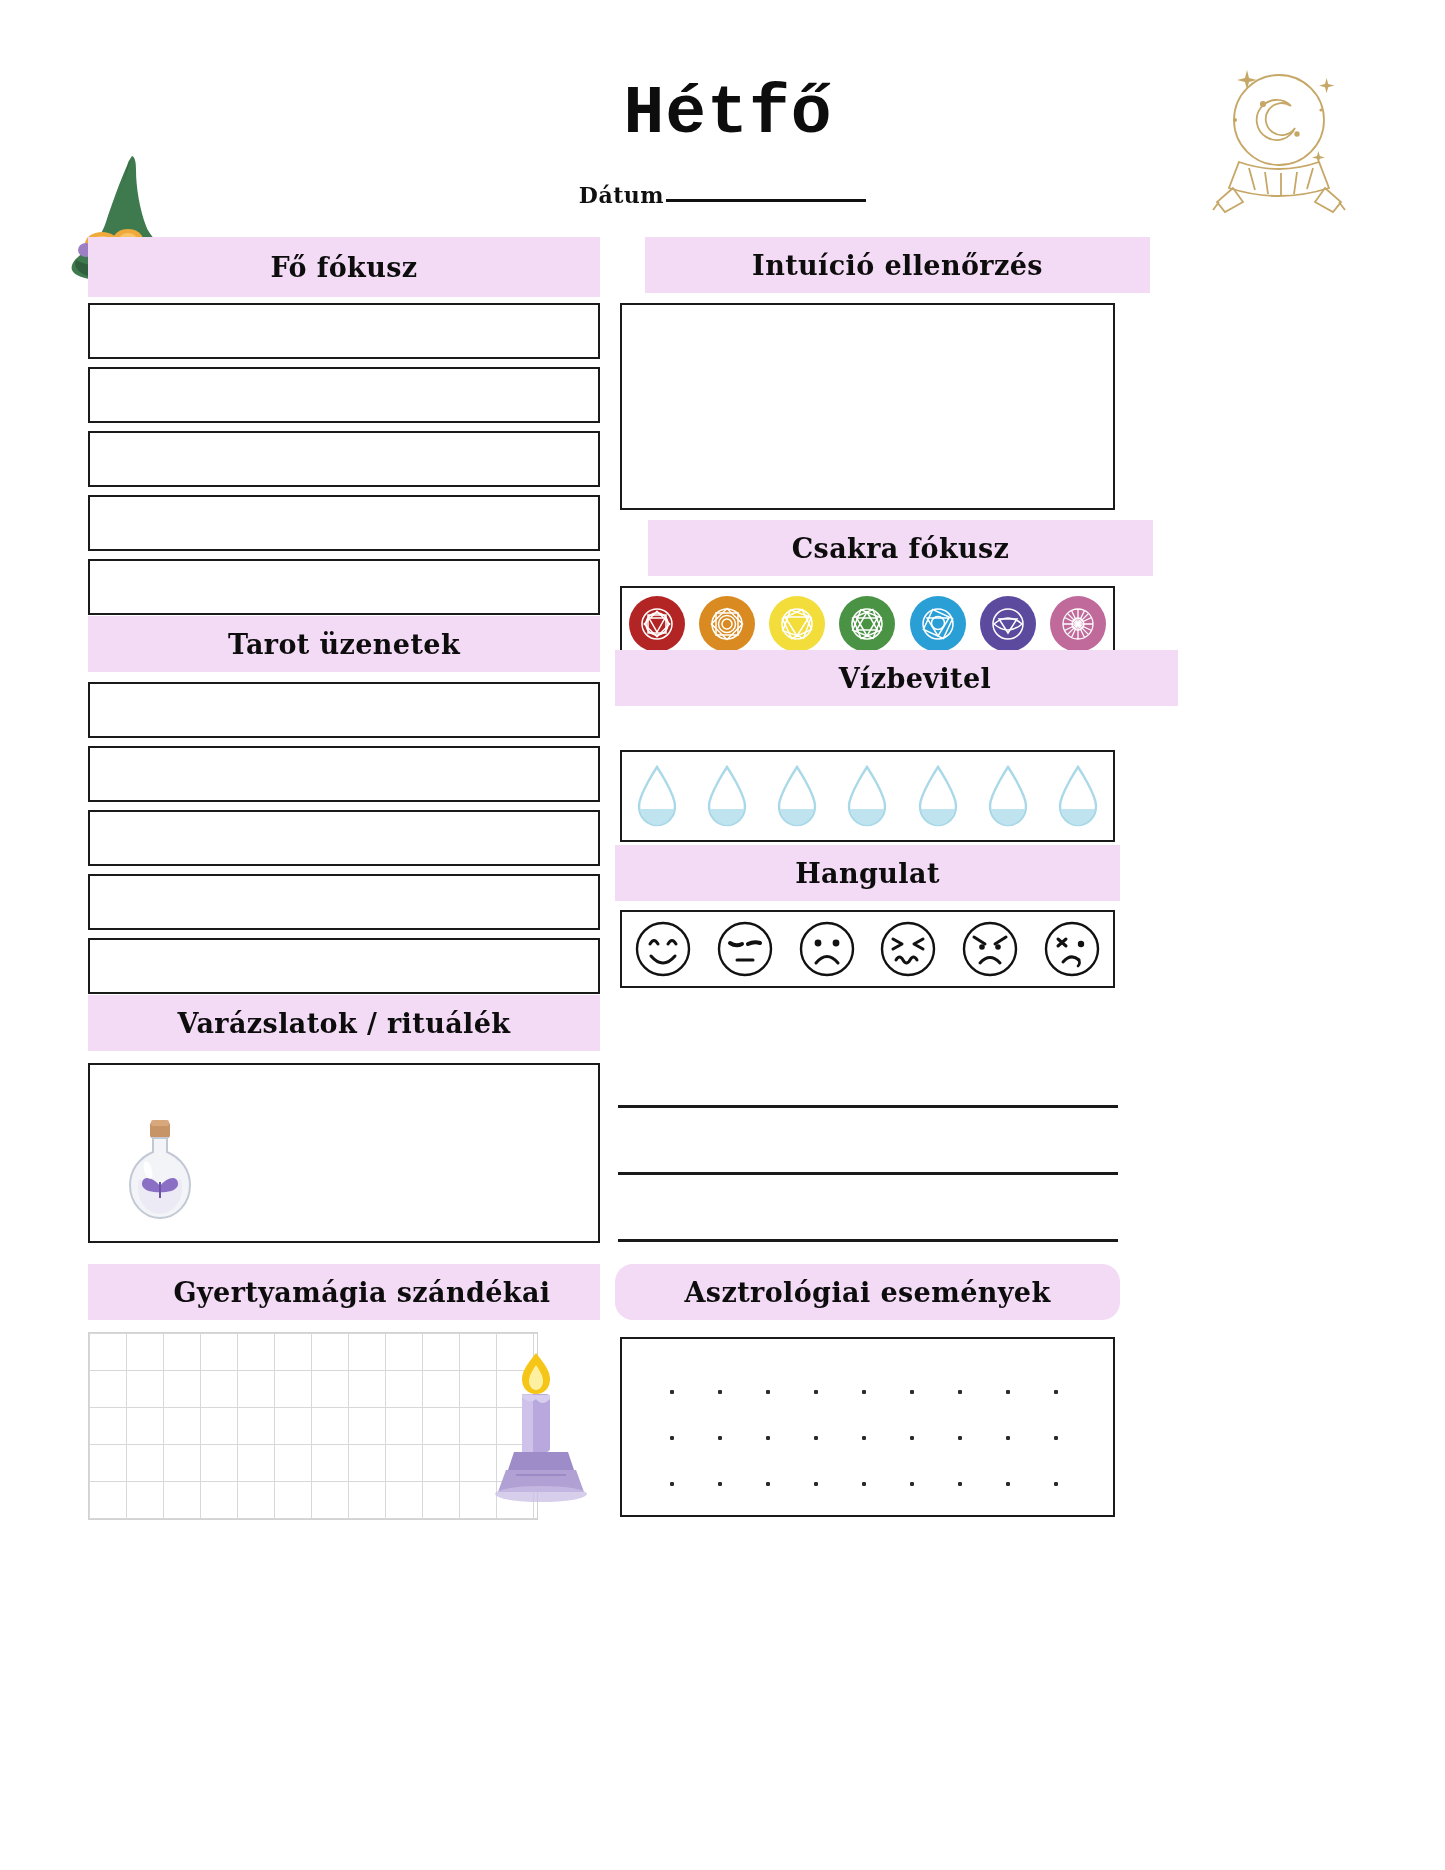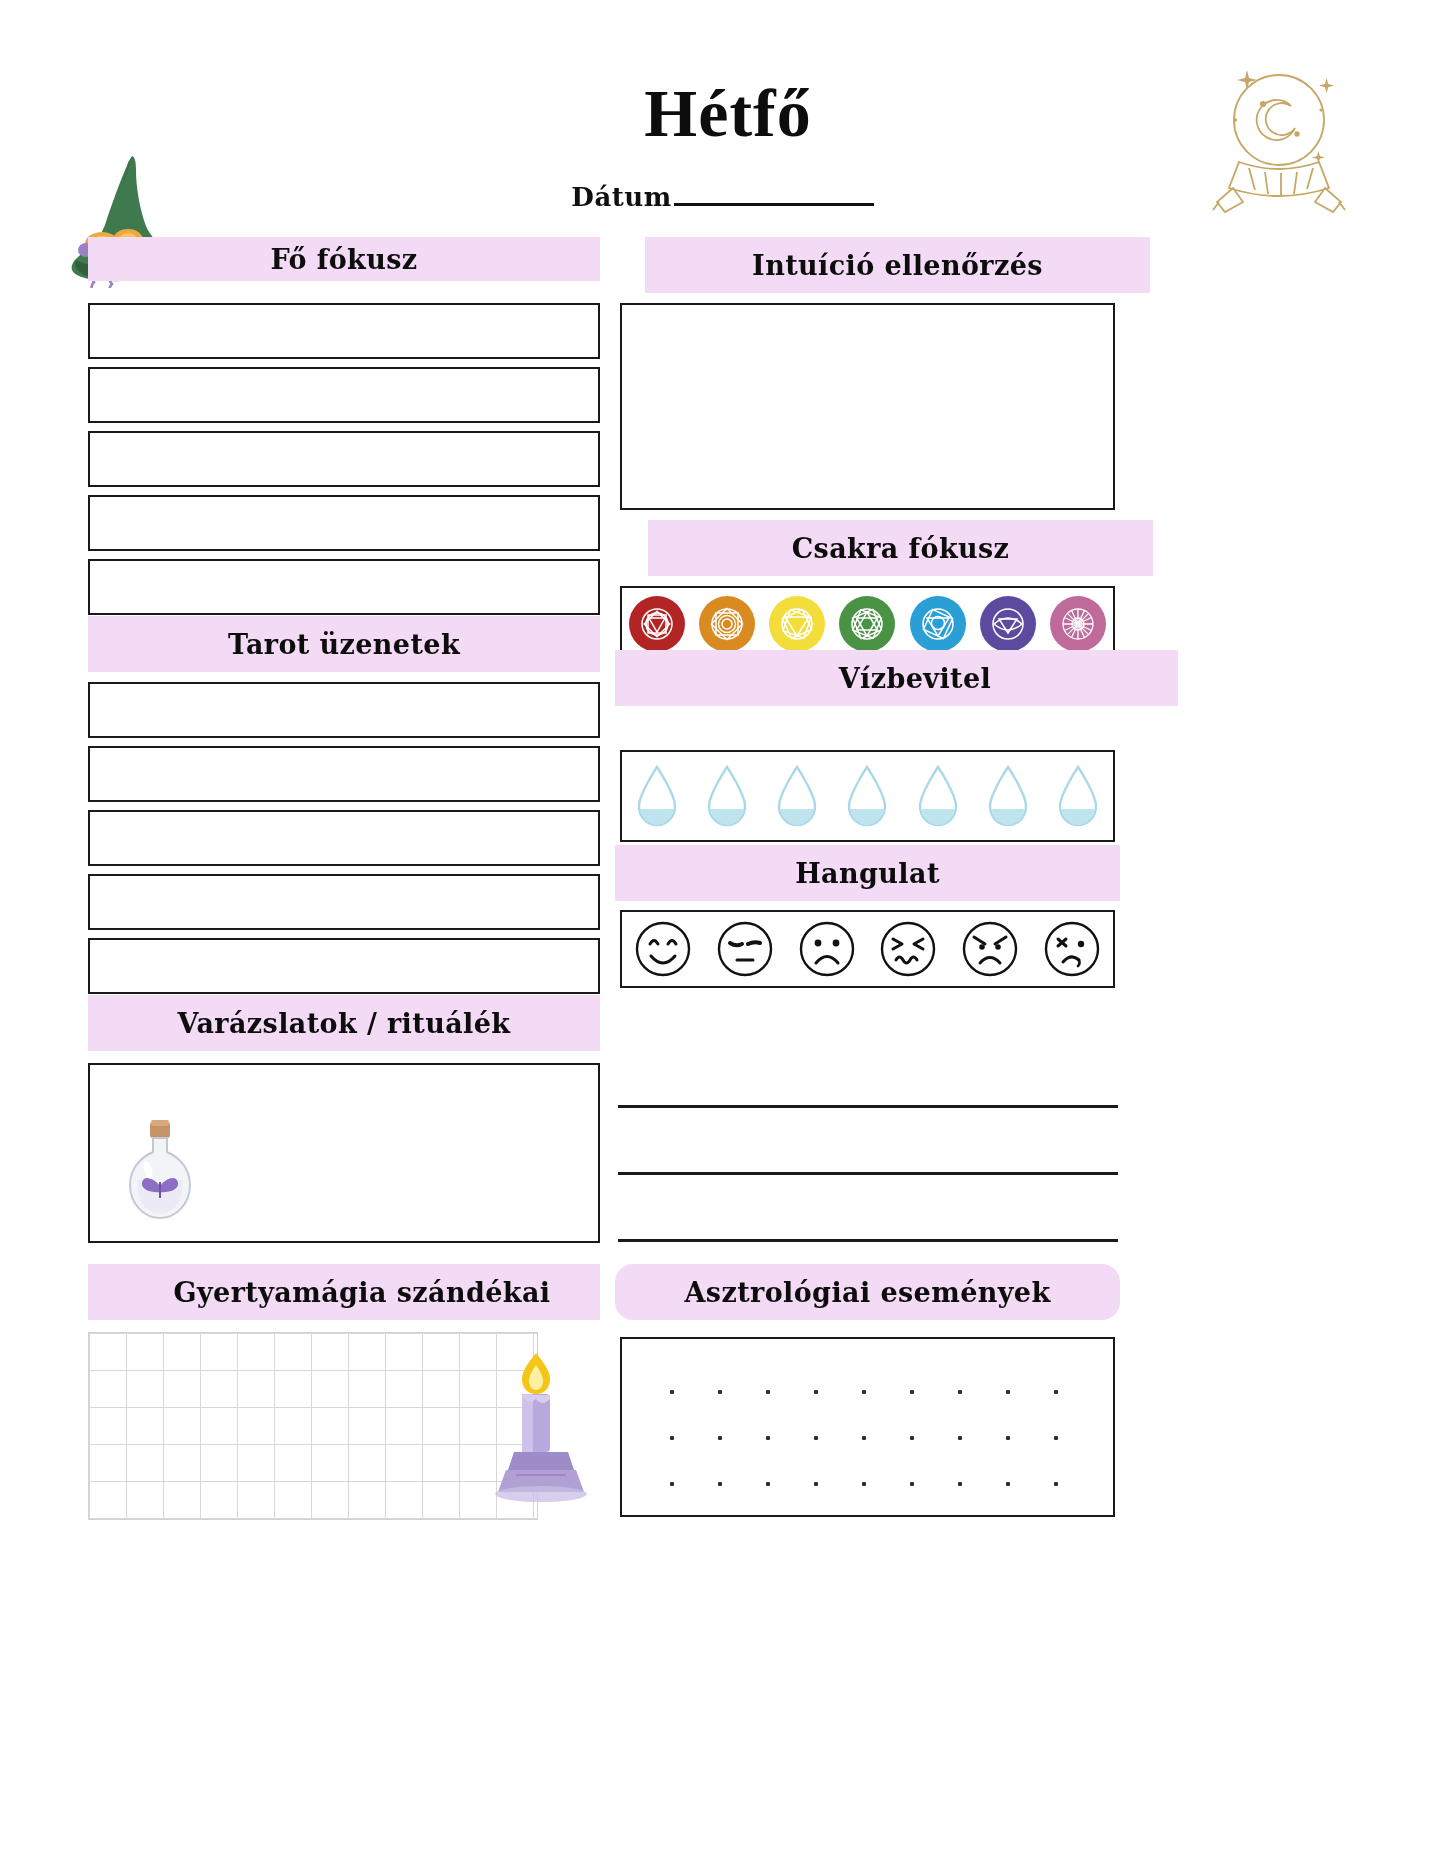--- a/index.html
+++ b/index.html
@@ -20,42 +20,42 @@
     background: #fff;
   }
 
   
   .title {
     position: absolute;
     top: 78px;
     left: 0;
     width: 1445px;
     text-align: center;
-    font-family: Liberation Serif, serif;
+    font-family: Liberation Mono, monospace;
     font-weight: 700;
     font-size: 68px;
     letter-spacing: 1px;
     color: #0d0d0d;
     line-height: 1.05;
     padding-left: 11px;
   }
 
   .date-row {
     position: absolute;
     top: 182px;
     left: 0;
     width: 1445px;
     display: flex;
     justify-content: center;
     align-items: flex-end;
   }
   .date-label {
     font-family: "DejaVu Serif", serif;
     font-weight: 700;
-    font-size: 26px;
+    font-size: 22px;
     color: #101010;
     letter-spacing: 0.5px;
   }
   .date-line {
     width: 200px;
     border-bottom: 3px solid #111;
     margin-left: 2px;
     margin-bottom: 6px;
     height: 1px;
   }
@@ -211,21 +211,21 @@
         <path d="M20 144 l-6 8 M140 144 l6 8"></path>
         <path d="M46 20 l2 -8 l2 8 l8 2 l-8 2 l-2 8 l-2 -8 l-8 -2 Z" fill="#c6a766" stroke="none"></path>
         <path d="M126 26 l1.6 -6 l1.6 6 l6 1.6 l-6 1.6 l-1.6 6 l-1.6 -6 l-6 -1.6 Z" fill="#c6a766" stroke="none"></path>
         <path d="M118 98 l1.4 -5 l1.4 5 l5 1.4 l-5 1.4 l-1.4 5 l-1.4 -5 l-5 -1.4 Z" fill="#c6a766" stroke="none"></path>
         <circle cx="36" cy="62" r="2" fill="#c6a766" stroke="none"></circle>
         <circle cx="122" cy="52" r="1.6" fill="#c6a766" stroke="none"></circle>
       </g>
     </svg>
   </div>
 
-  <div class="band" style="left:88px; top:237px; width:512px; height:44px;">Fő fókusz</div>
+  <div class="band" style="left:88px; top:237px; width:512px; height:60px;">Fő fókusz</div>
 
   <div class="box" style="left:88px; top:303px; width:512px; height:56px;"></div>
   <div class="box" style="left:88px; top:367px; width:512px; height:56px;"></div>
   <div class="box" style="left:88px; top:431px; width:512px; height:56px;"></div>
   <div class="box" style="left:88px; top:495px; width:512px; height:56px;"></div>
   <div class="box" style="left:88px; top:559px; width:512px; height:56px;"></div>
 
   <div class="band" style="left:88px; top:616px; width:512px; height:56px;">Tarot üzenetek</div>
 
   <div class="box" style="left:88px; top:682px; width:512px; height:56px;"></div>

